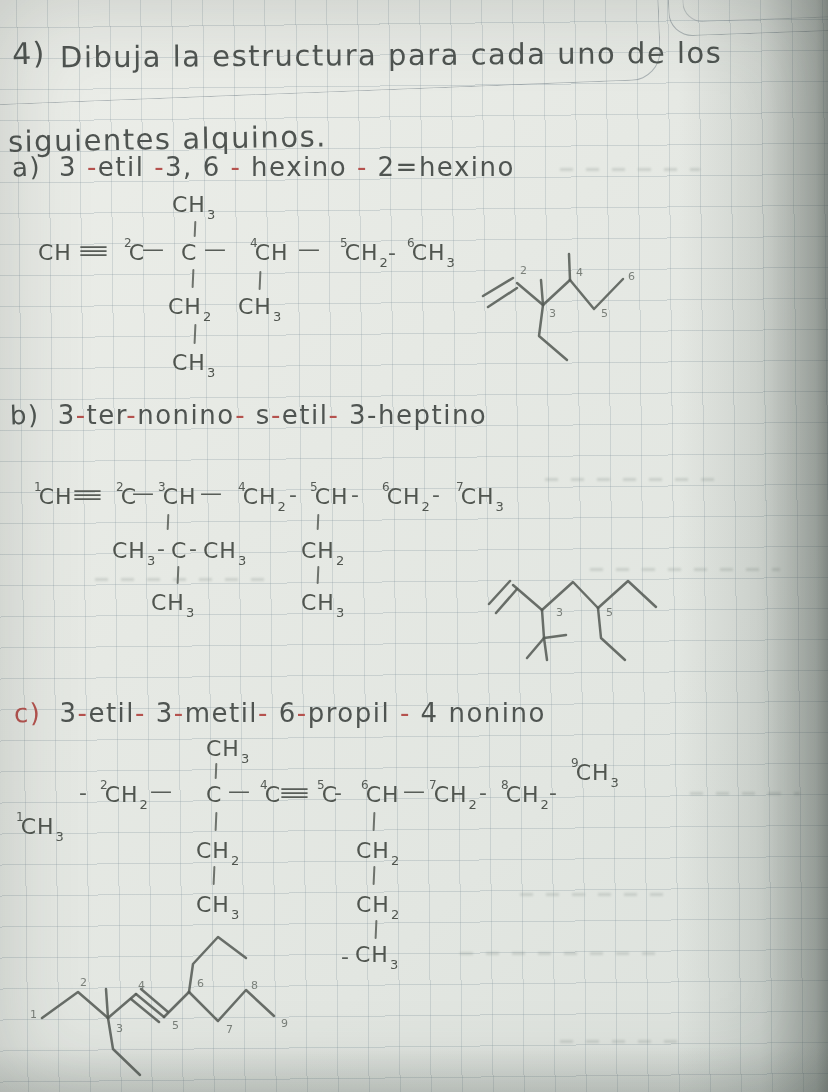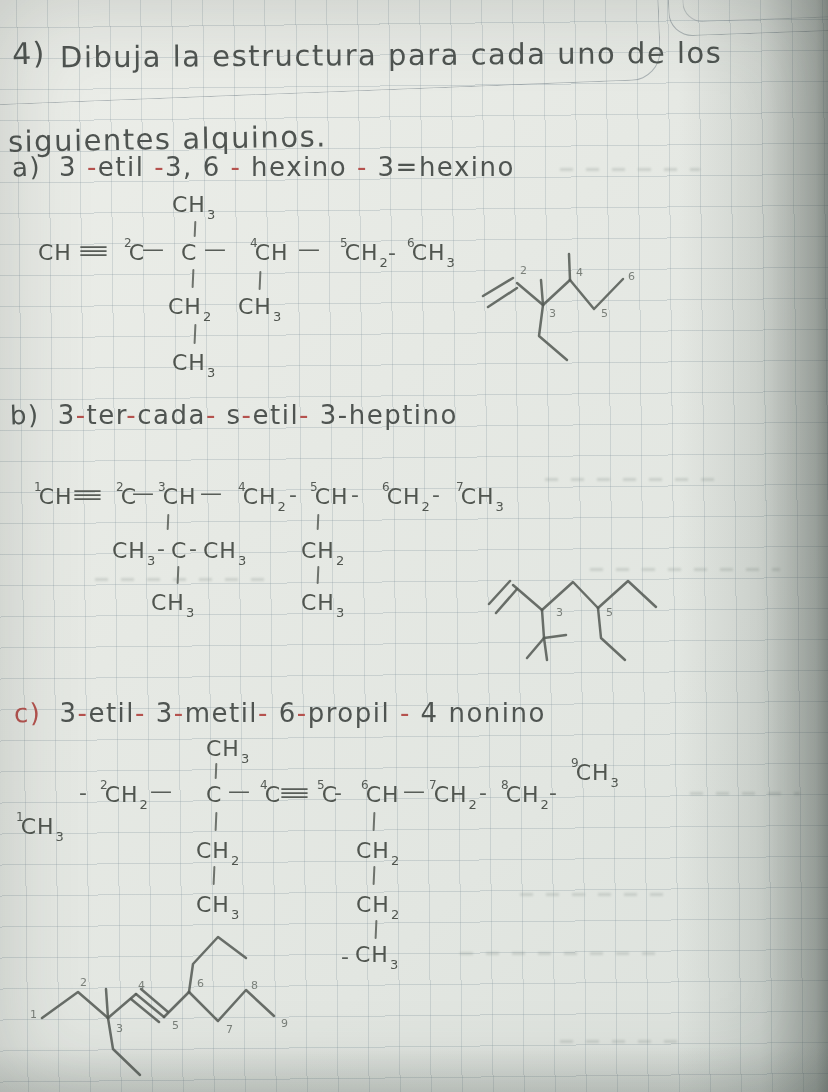--- a/index.html
+++ b/index.html
@@ -66,24 +66,24 @@
 
 <div class="page-edge pe1"></div>
 <div class="page-edge pe2"></div>
 <div class="page-edge pe3"></div>
 
 <div class="hand heading-num">4)</div>
 <div class="hand heading-l1">Dibuja la estructura para cada uno de los</div>
 <div class="hand heading-l2">siguientes alquinos.</div>
 
 <div class="trow hand" style="left:12px;top:152px;">
-  <span class="lab">a)</span><span><span class="tok ink">3 </span><span class="tok red">-</span><span class="tok ink">etil </span><span class="tok red">-</span><span class="tok ink">3, 6 </span><span class="tok red">-</span><span class="tok ink"> hexino </span><span class="tok red">-</span><span class="tok ink"> 3=hexino</span></span>
+  <span class="lab">a)</span><span><span class="tok ink">3 </span><span class="tok red">-</span><span class="tok ink">etil </span><span class="tok red">-</span><span class="tok ink">3, 6 </span><span class="tok red">-</span><span class="tok ink"> hexino </span><span class="tok red">-</span><span class="tok ink"> 2=hexino</span></span>
 </div>
 <div class="trow hand" style="left:10px;top:400px;">
-  <span class="lab">b)</span><span><span class="tok ink">3</span><span class="tok red">-</span><span class="tok ink">ter</span><span class="tok red">-</span><span class="tok ink">cada</span><span class="tok red">- </span><span class="tok ink"> s</span><span class="tok red">-</span><span class="tok ink">etil</span><span class="tok red">- </span><span class="tok ink"> 3-heptino</span></span>
+  <span class="lab">b)</span><span><span class="tok ink">3</span><span class="tok red">-</span><span class="tok ink">ter</span><span class="tok red">-</span><span class="tok ink">nonino</span><span class="tok red">- </span><span class="tok ink"> s</span><span class="tok red">-</span><span class="tok ink">etil</span><span class="tok red">- </span><span class="tok ink"> 3-heptino</span></span>
 </div>
 <div class="trow hand" style="left:14px;top:698px;">
   <span class="lab red">c)</span><span><span class="tok ink">3</span><span class="tok red">-</span><span class="tok ink">etil</span><span class="tok red">- </span><span class="tok ink"> 3</span><span class="tok red">-</span><span class="tok ink">metil</span><span class="tok red">- </span><span class="tok ink"> 6</span><span class="tok red">-</span><span class="tok ink">propil </span><span class="tok red">- </span><span class="tok ink"> 4 nonino</span></span>
 </div>
 
 <svg class="skeletal" width="828" height="1092" viewBox="0 0 828 1092">
   <g>
     <path d="M483 296 L513 278"></path>
     <path d="M488 307 L517 288"></path>
     <path d="M517 283 L543 305"></path>

